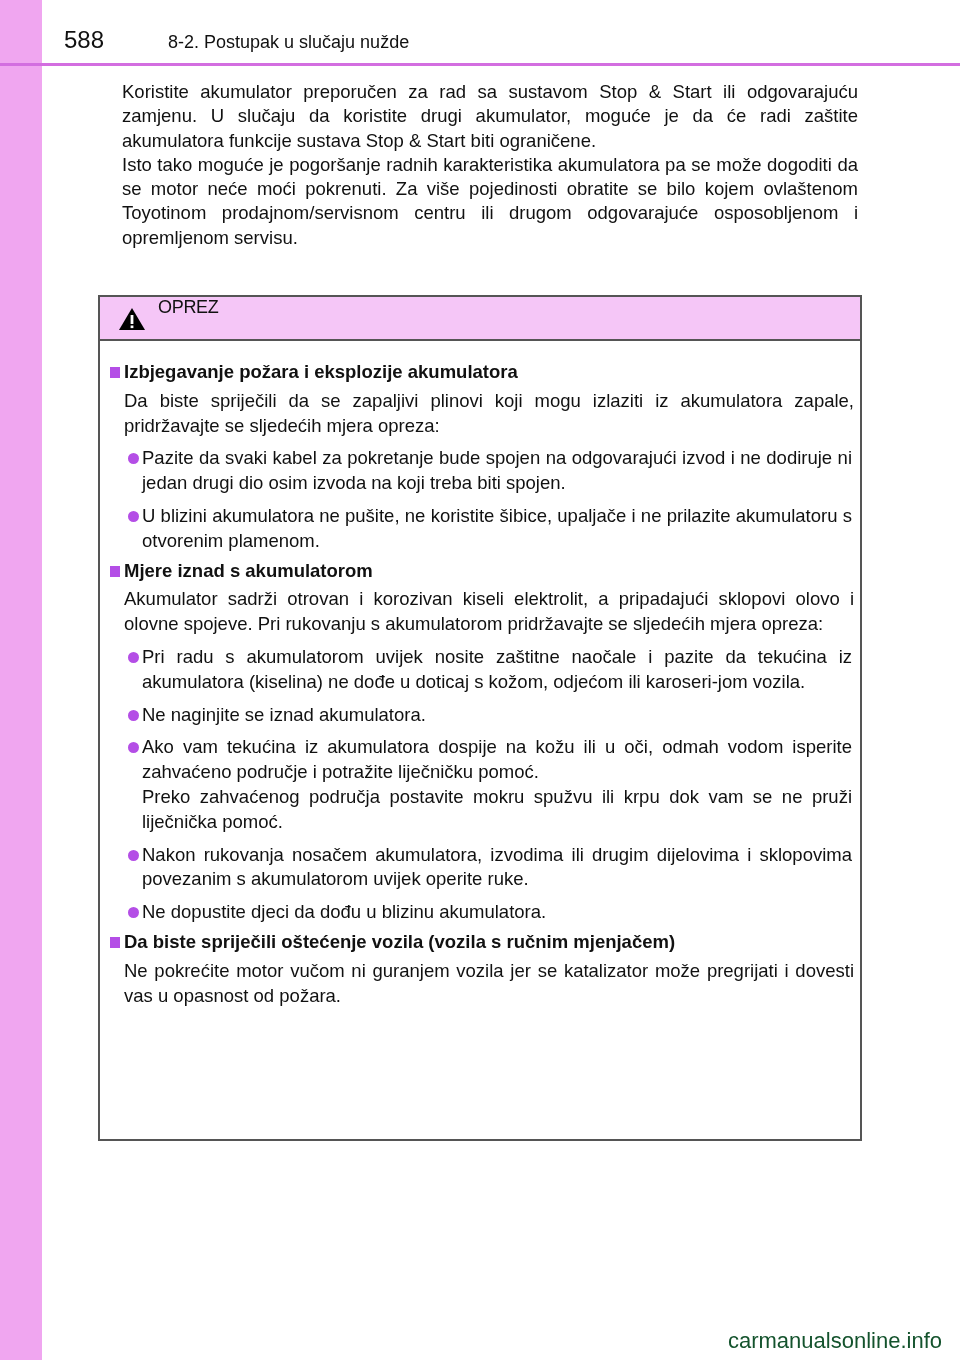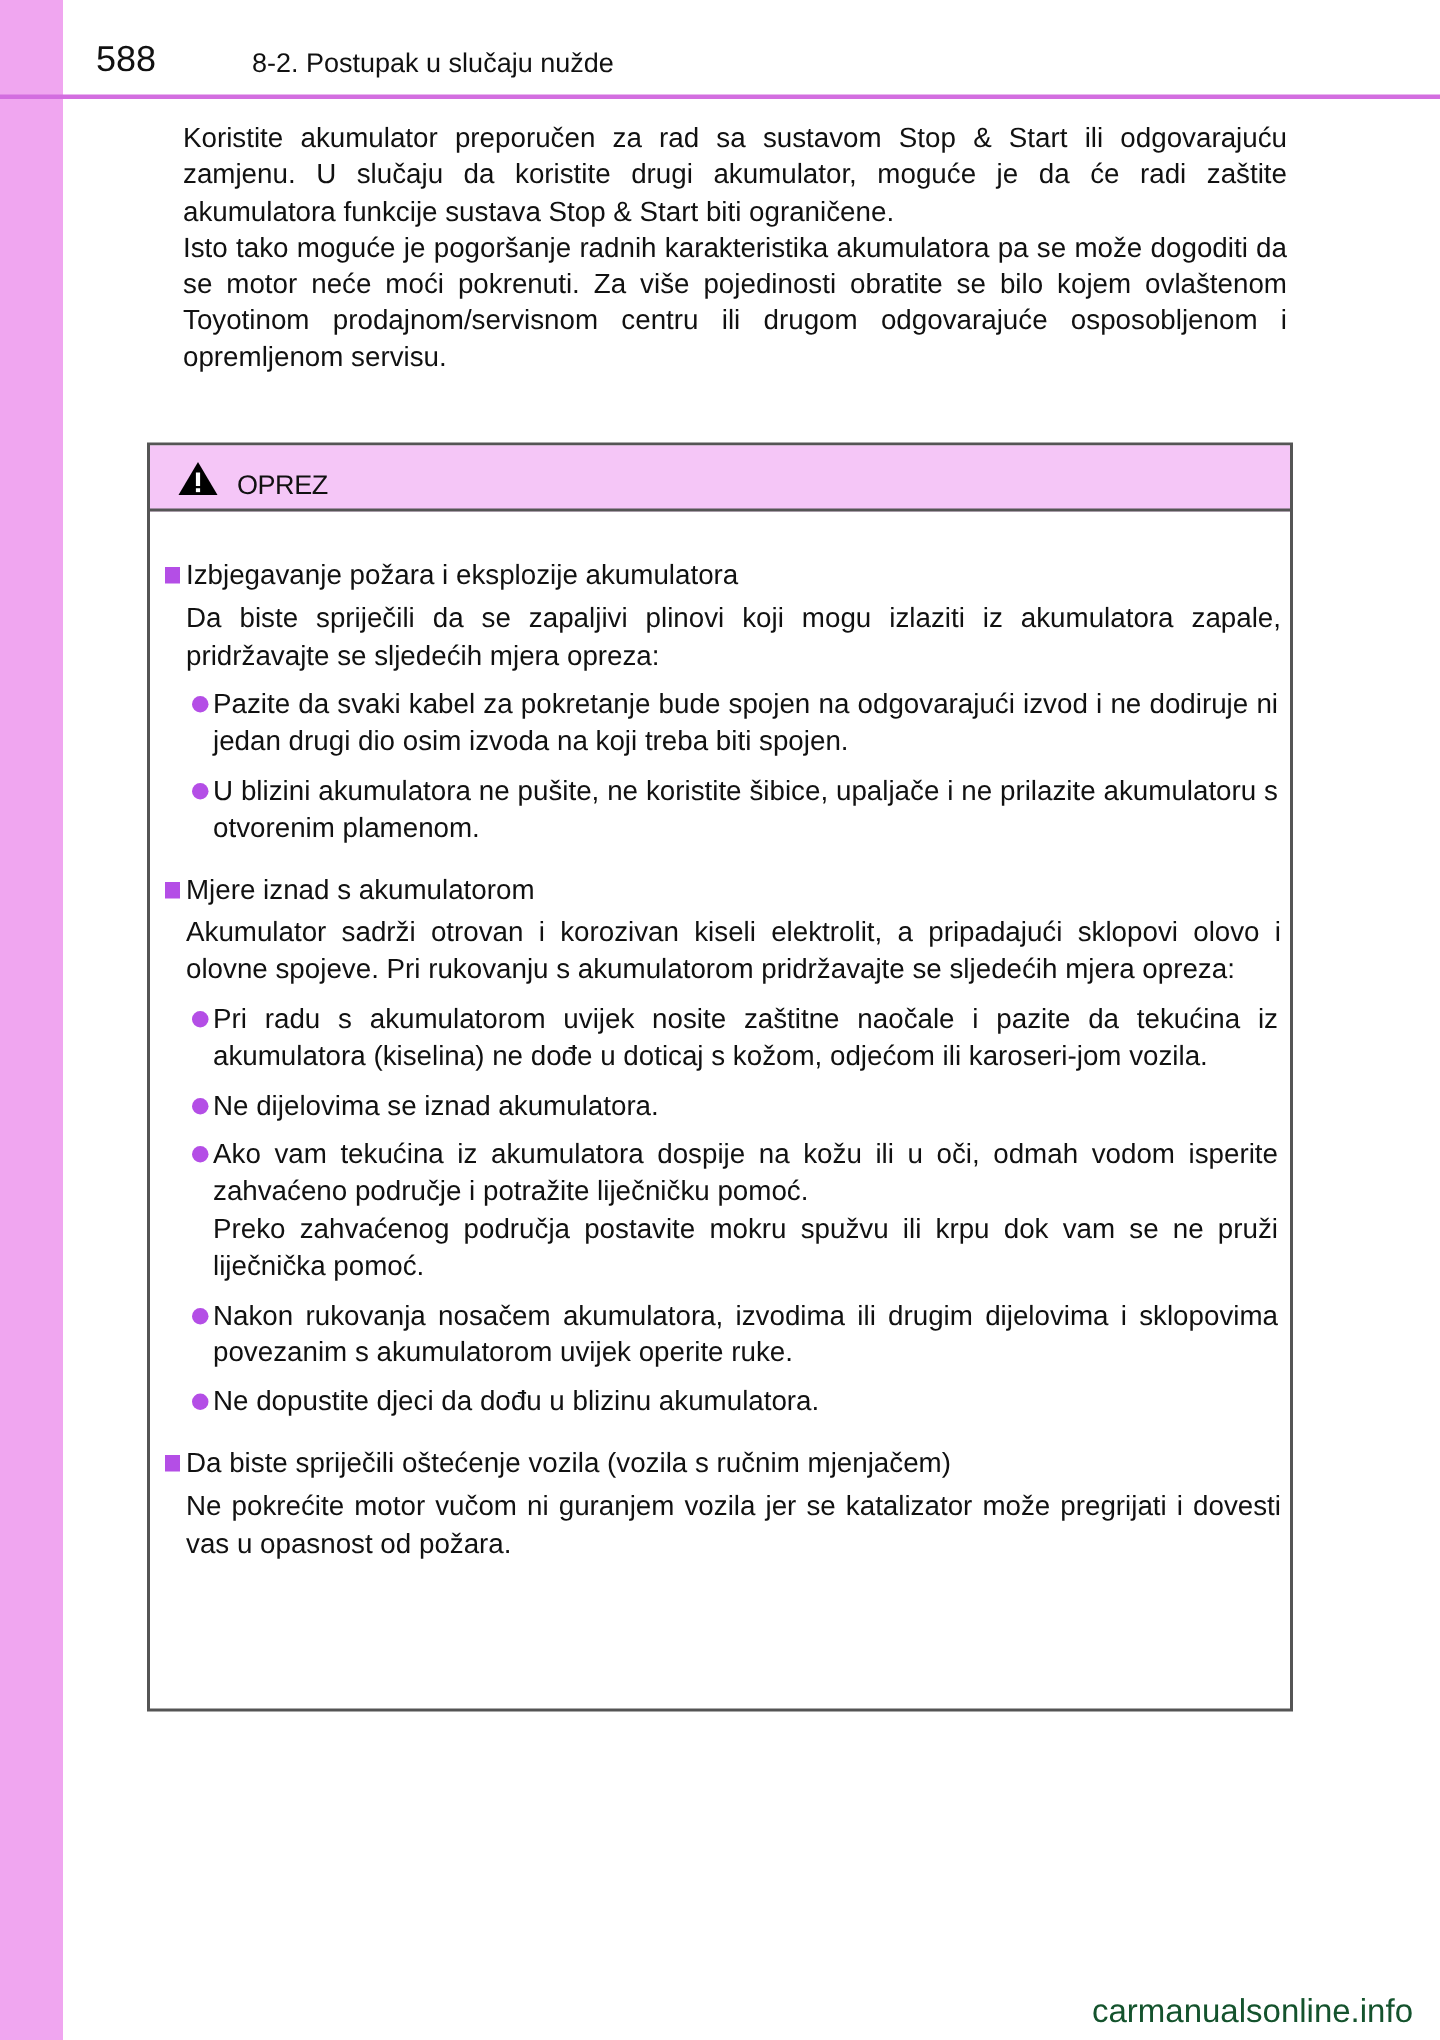--- a/index.html
+++ b/index.html
@@ -8,23 +8,23 @@
 .hline{position:absolute;left:0;top:63px;width:960px;height:3px;background:#d36ee0}
 .pnum{position:absolute;left:64px;top:26px;font-weight:normal;font-size:24px}
 .ptitle{position:absolute;left:168px;top:32px;font-size:18px}
 .intro{position:absolute;left:118px;top:80px;width:740px;font-size:18.5px;line-height:24.3px}
 .intro .head{position:relative;padding-left:4px}
 .gdot{position:absolute;left:-13px;top:7px;width:11px;height:11px;border-radius:50%;background:#8f9d9a}
 .intro p{text-align:justify;text-align-last:left;padding-left:4px}
 .box{position:absolute;left:98px;top:295px;width:764px;height:846px;border:2px solid #555}
 .boxhead{height:44px;background:#f5c6f7;border-bottom:2px solid #555;position:relative}
 .warn{position:absolute;left:18px;top:10px}
-.boxhead span{position:absolute;left:58px;top:16px;font-size:18px;letter-spacing:-.3px}
+.boxhead span{position:absolute;left:58px;top:0;font-size:18px;letter-spacing:-.3px}
 .content{padding:14px 8px 0 10px;font-size:18.5px;line-height:24.8px;font-stretch:condensed}
-.h{font-weight:normal;position:relative;padding-left:14px;margin-top:16px}
+.h{font-weight:bold;position:relative;padding-left:14px;margin-top:5px}
 .sq{position:absolute;left:0;top:7px;width:10px;height:11px;background:#b44ee6}
 .para{padding-left:14px;text-align:justify;text-align-last:left;margin-top:4px;width:744px}
 .bul{position:relative;padding-left:32px;margin-top:8px;text-align:justify;text-align-last:left}
 .pdot{position:absolute;left:18px;top:7px;width:11px;height:11px;border-radius:50%;background:#b44ee6}
 .wm{position:absolute;right:18px;bottom:6px;font-size:22px;color:#14532d}
 </style>
 </head>
 <body>
 
 <div class="strip"></div>
@@ -48,21 +48,21 @@
   </div>
   <div class="content">
     <div class="h"><span class="sq"></span><span>Izbjegavanje požara i eksplozije akumulatora</span></div>
     <div class="para">Da biste spriječili da se zapaljivi plinovi koji mogu izlaziti iz akumulatora zapale, pridržavajte se sljedećih mjera opreza:</div>
     <div class="bul"><span class="pdot"></span><span>Pazite da svaki kabel za pokretanje bude spojen na odgovarajući izvod i ne dodiruje ni jedan drugi dio osim izvoda na koji treba biti spojen.</span></div>
     <div class="bul"><span class="pdot"></span><span>U blizini akumulatora ne pušite, ne koristite šibice, upaljače i ne prilazite akumulatoru s otvorenim plamenom.</span></div>
 
     <div class="h"><span class="sq"></span><span>Mjere iznad s akumulatorom</span></div>
     <div class="para">Akumulator sadrži otrovan i korozivan kiseli elektrolit, a pripadajući sklopovi olovo i olovne spojeve. Pri rukovanju s akumulatorom pridržavajte se sljedećih mjera opreza:</div>
     <div class="bul"><span class="pdot"></span><span>Pri radu s akumulatorom uvijek nosite zaštitne naočale i pazite da tekućina iz akumulatora (kiselina) ne dođe u doticaj s kožom, odjećom ili karoseri-jom vozila.</span></div>
-    <div class="bul"><span class="pdot"></span><span>Ne dijelovima se iznad akumulatora.</span></div>
+    <div class="bul"><span class="pdot"></span><span>Ne naginjite se iznad akumulatora.</span></div>
     <div class="bul"><span class="pdot"></span><span>Ako vam tekućina iz akumulatora dospije na kožu ili u oči, odmah vodom isperite zahvaćeno područje i potražite liječničku pomoć.</span><br><span>Preko zahvaćenog područja postavite mokru spužvu ili krpu dok vam se ne pruži liječnička pomoć.</span></div>
     <div class="bul"><span class="pdot"></span><span>Nakon rukovanja nosačem akumulatora, izvodima ili drugim dijelovima i sklopovima povezanim s akumulatorom uvijek operite ruke.</span></div>
     <div class="bul"><span class="pdot"></span><span>Ne dopustite djeci da dođu u blizinu akumulatora.</span></div>
 
     <div class="h"><span class="sq"></span><span>Da biste spriječili oštećenje vozila (vozila s ručnim mjenjačem)</span></div>
     <div class="para">Ne pokrećite motor vučom ni guranjem vozila jer se katalizator može pregrijati i dovesti vas u opasnost od požara.</div>
   </div>
 </div>
 
 <div class="wm">carmanualsonline.info</div>

